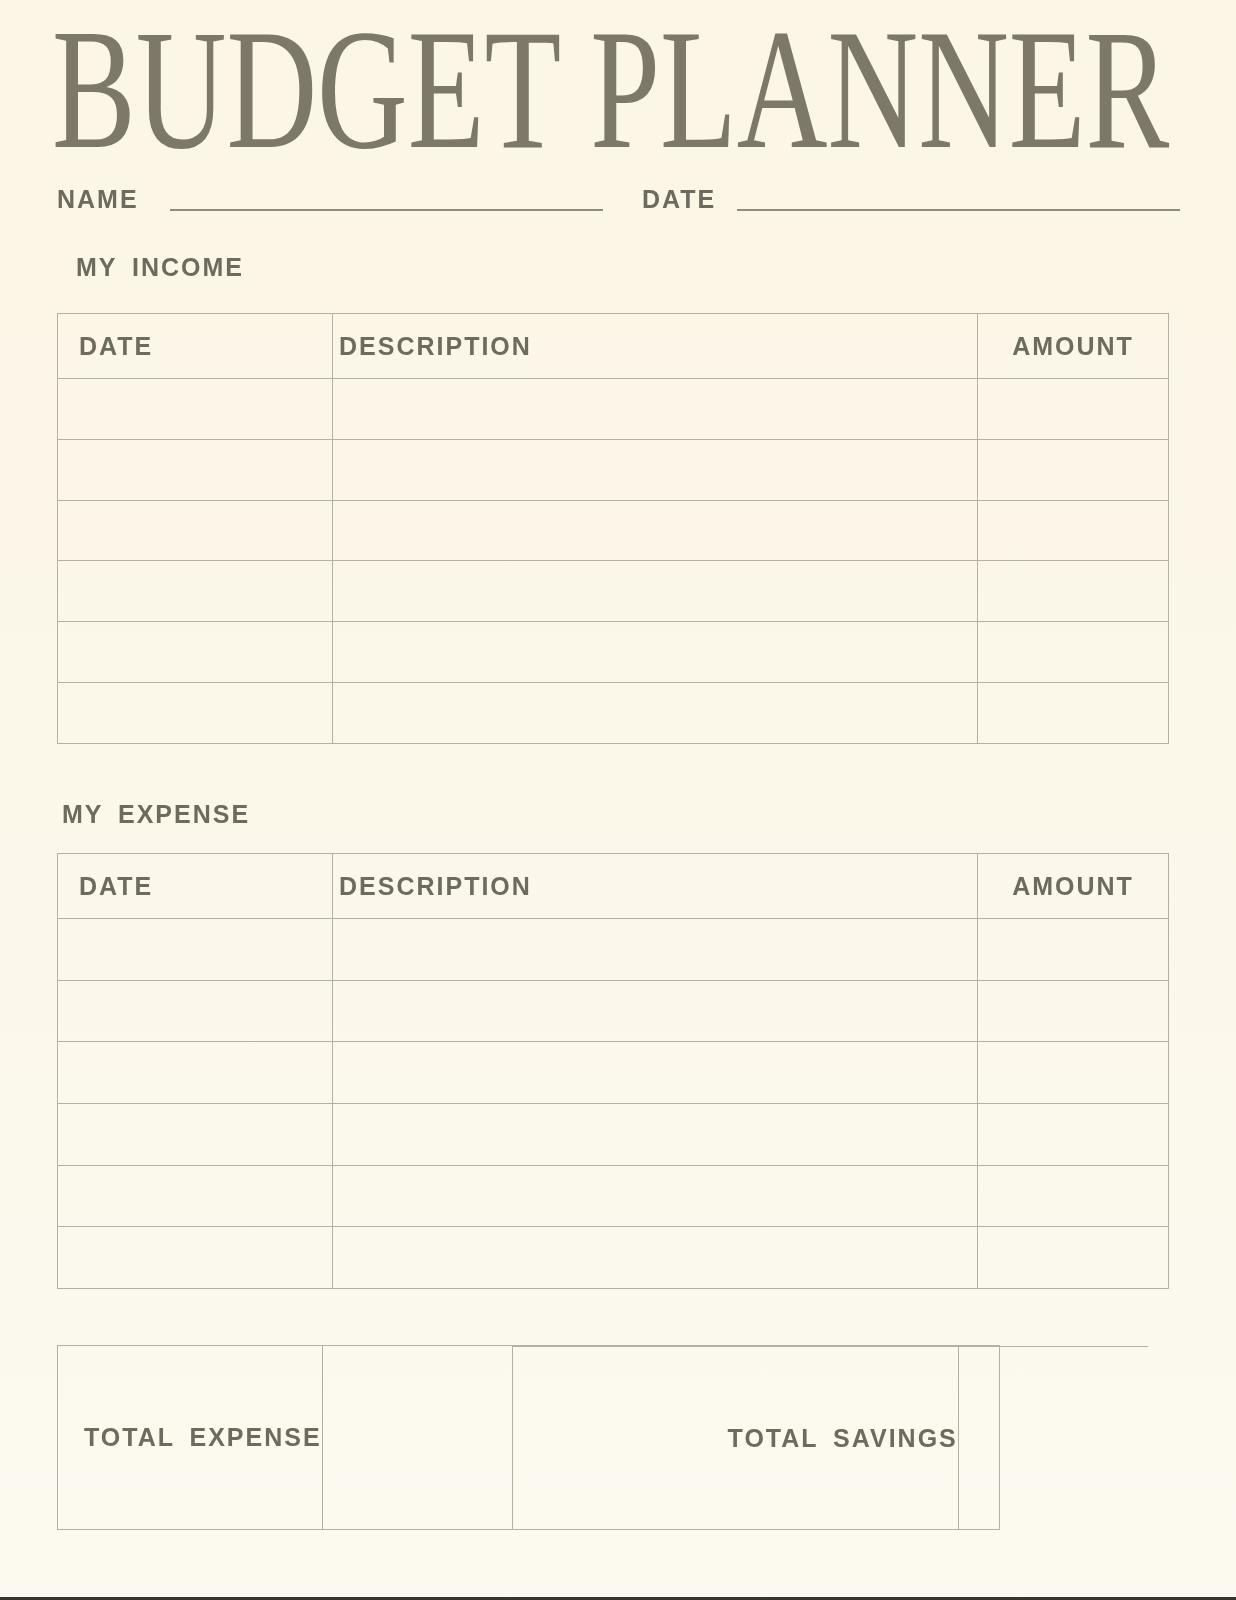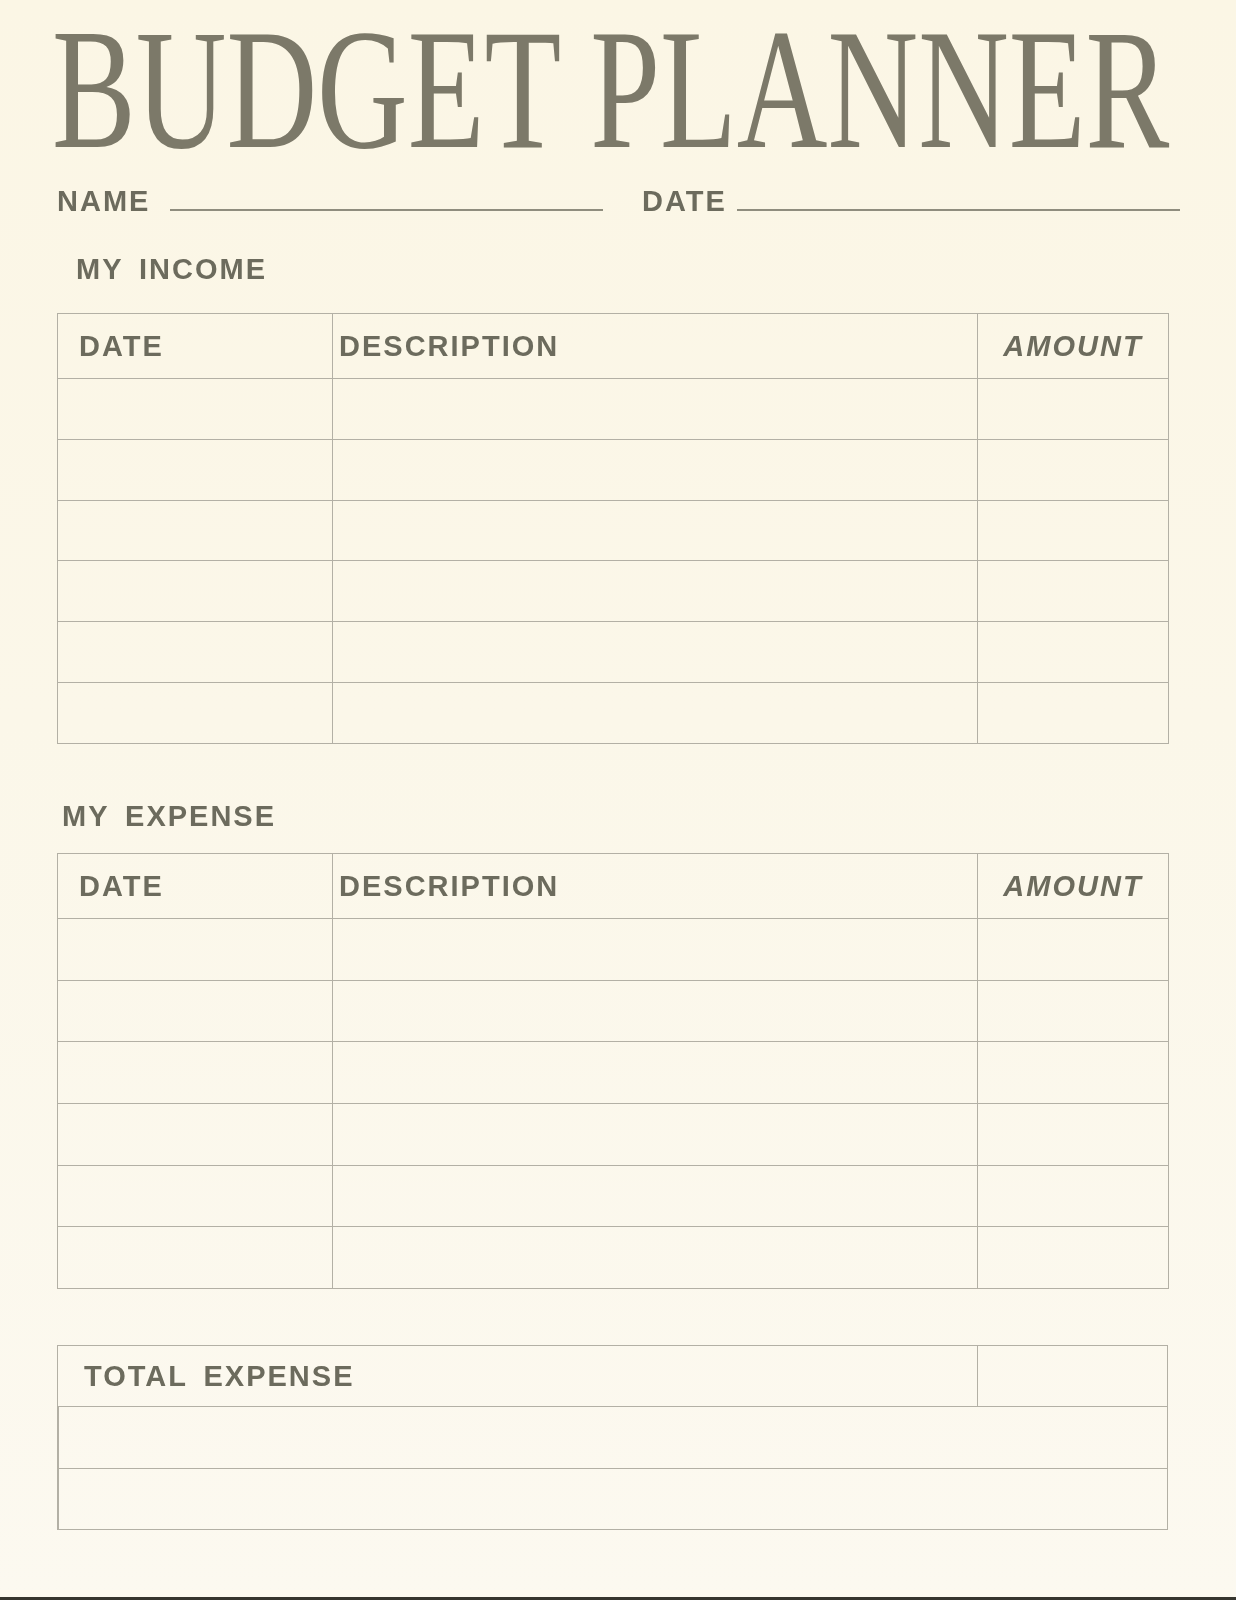--- a/index.html
+++ b/index.html
@@ -23,21 +23,21 @@
     font-size: 172px;
     line-height: 1;
     color: #7C7969;
     white-space: nowrap;
     transform: scaleX(0.73);
     transform-origin: left top;
   }
 
   .lbl {
     font-weight: 700;
-    font-size: 29px;
+    font-size: 25px;
     letter-spacing: 2px;
     word-spacing: 6px;
     color: #6C6B5D;
     white-space: nowrap;
   }
   .pos { position: absolute; }
 
   .write-line {
     position: absolute;
     height: 26px;
@@ -57,34 +57,34 @@
   }
   .rows-wrap { display: contents; }
   .trow { display: flex; border-top: 1.5px solid #B3B0A5; flex: 1 1 auto; }
   .trow.header { border-top: none; flex: 0 0 64px; }
   .cell { display: flex; align-items: center; }
   .col-date   { width: 274px; }
   .col-desc   { flex: 1; border-left: 1.5px solid #B3B0A5; border-right: 1.5px solid #B3B0A5; }
   .col-amount { width: 190px; }
   .header .col-date   { padding-left: 21px; }
   .header .col-desc   { padding-left: 6px; }
-  .header .col-amount { justify-content: center; font-style: italic; }
+  .header .col-amount { justify-content: center; }
 
   #income-table  { top: 313px;  height: 431px; }
   #expense-table { top: 853px;  height: 436px; }
 
   #totals-table {
     position: absolute;
     left: 57px;
     top: 1345px;
-    width: 1111px;
+    width: 943px;
     height: 185px;
     border: 1.5px solid #B3B0A5;
     display: flex;
-    flex-direction: column;
+    flex-direction: row;
   }
   #totals-table .trow { flex: 1 1 0; }
   #totals-table .trow:first-child { border-top: none; }
   .col-total-label { flex: 1; padding-left: 26px; }
   .col-total-value { width: 190px; border-left: 1.5px solid #B3B0A5; }
 
   .bottom-bar {
     position: absolute;
     left: 0; right: 0; bottom: 0;
     height: 3px;
@@ -204,19 +204,20 @@
 
   <div id="totals-table">
     <div class="trow">
       <div class="cell col-total-label lbl">TOTAL EXPENSE</div>
       <div class="cell col-total-value"></div>
     </div>
     <div class="trow">
       <div class="cell col-total-value"></div>
     </div>
     <div class="trow">
+      <div class="cell col-total-label lbl">TOTAL SAVINGS</div>
       <div class="cell col-total-value"></div>
     </div>
   </div>
 
   <div class="bottom-bar"></div>
 
 </div>
 
 </body></html>

